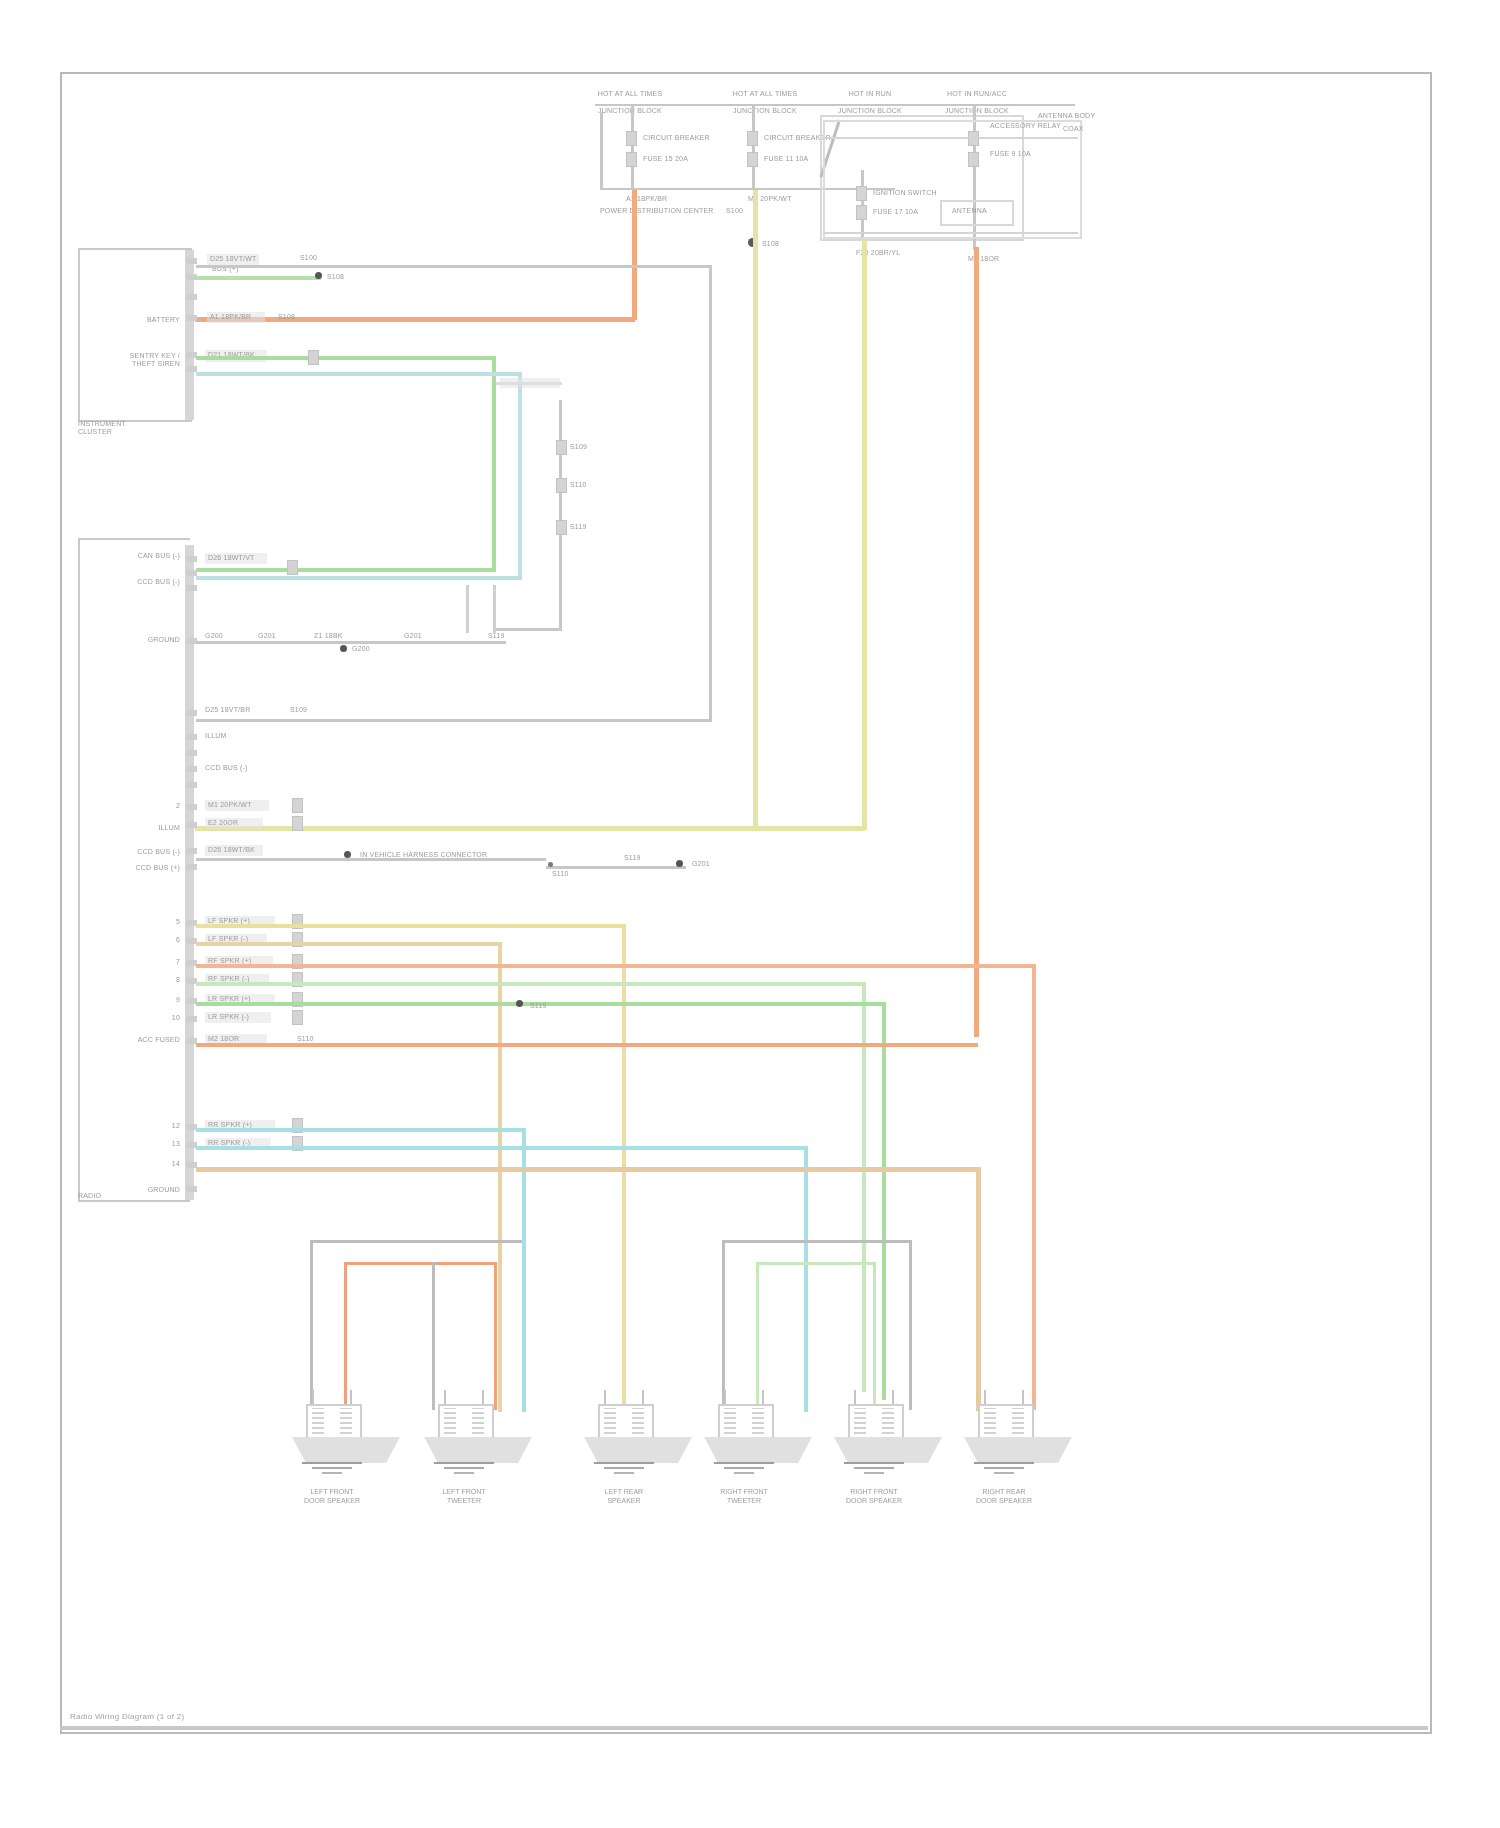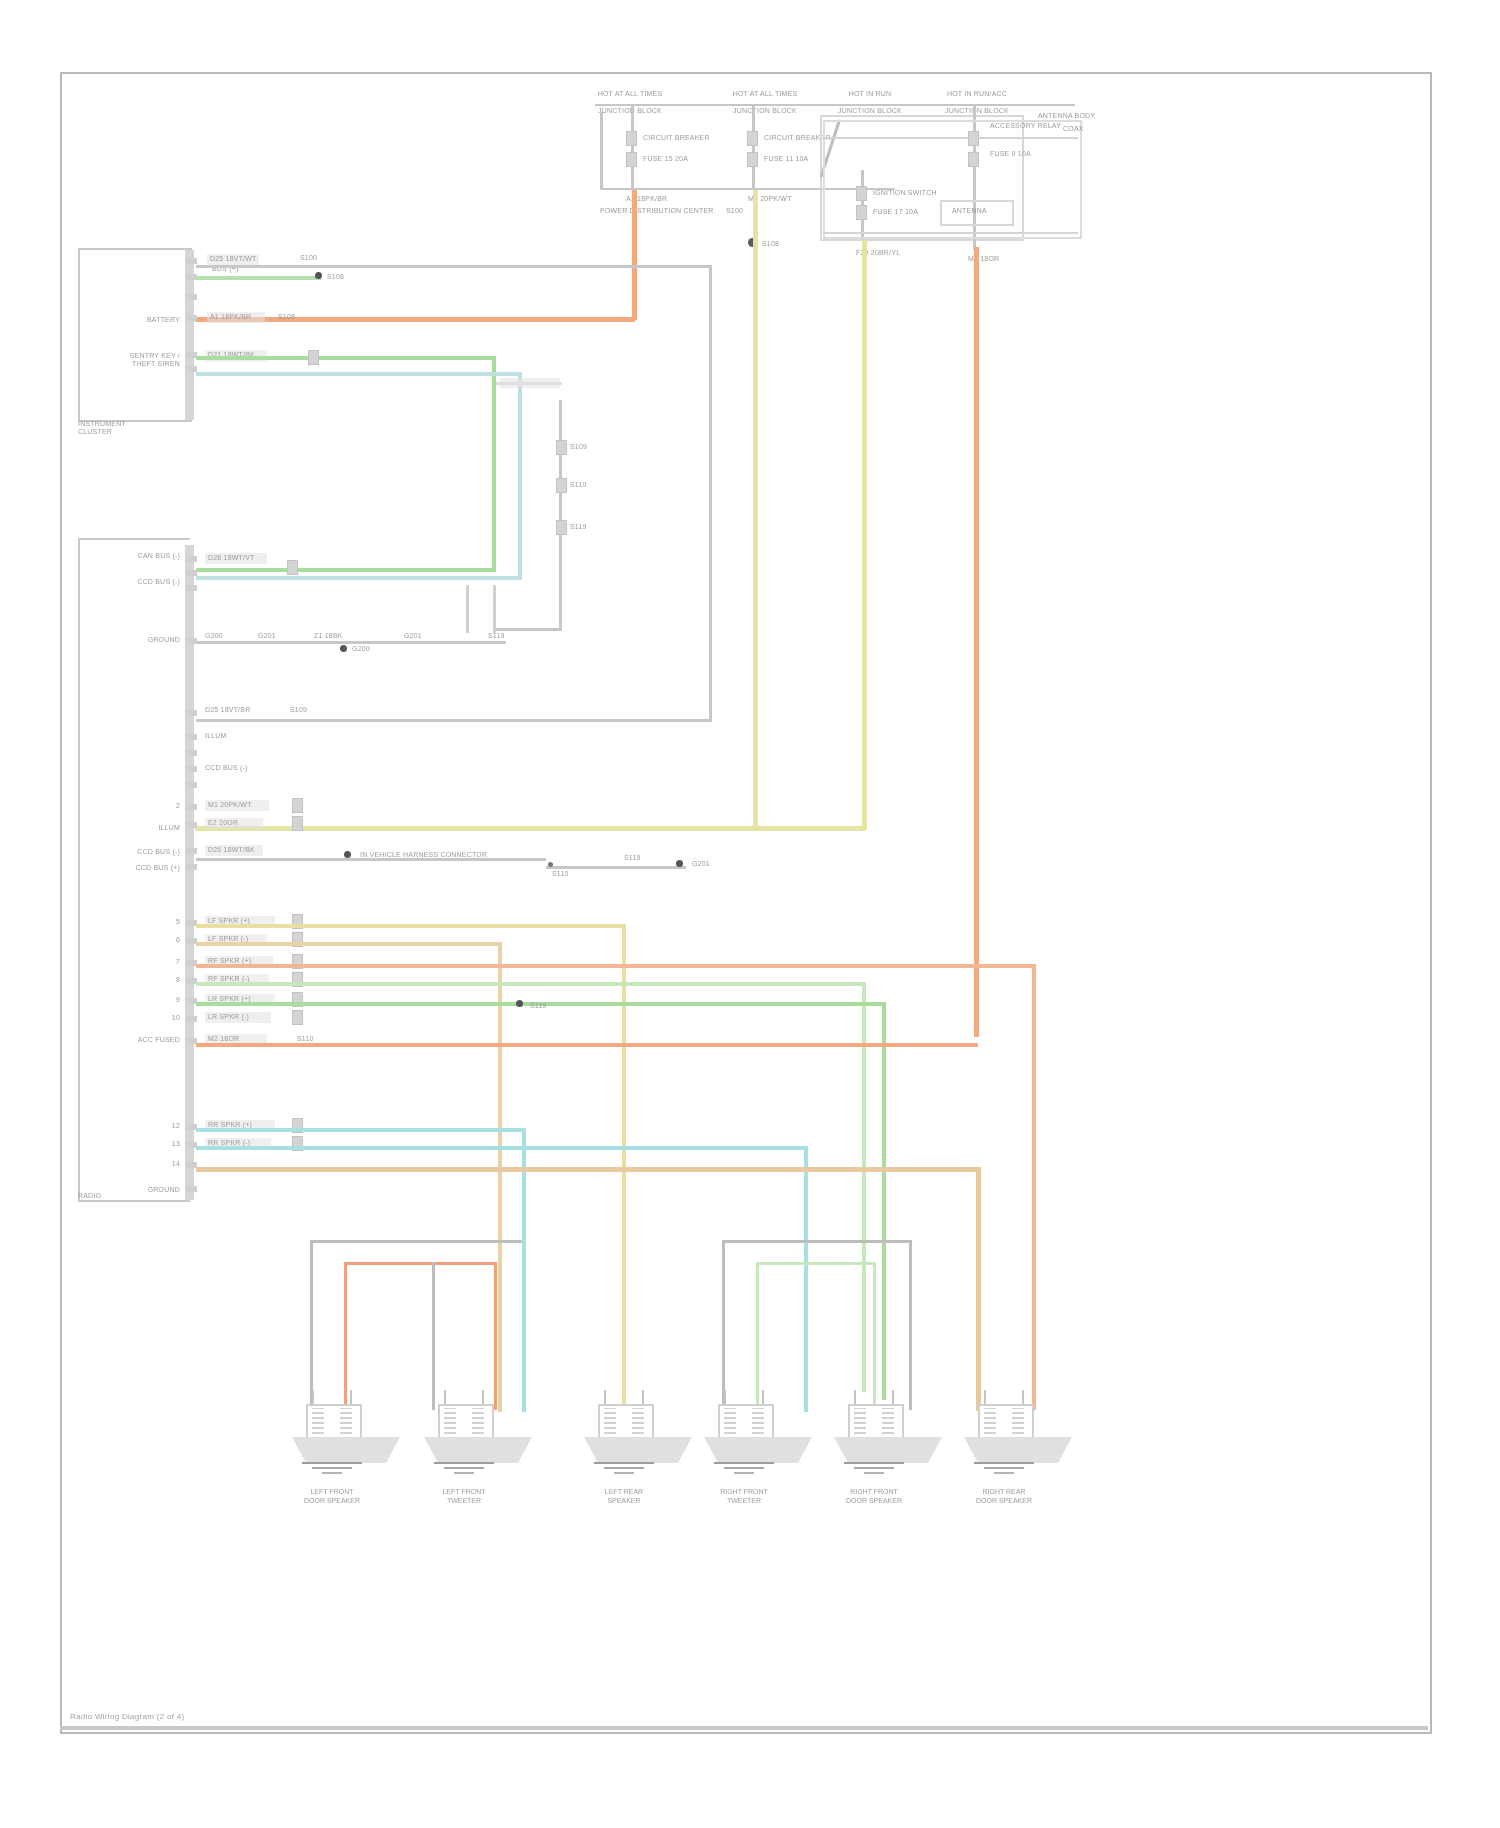--- a/index.html
+++ b/index.html
@@ -425,15 +425,15 @@
     <div class="coil" style="left:52px;"></div>
     <div class="cone" style="border-top-color:#e0e0e0;"></div>
     <div class="gnd1"></div>
     <div class="gnd2"></div>
     <div class="gnd3"></div>
   </div>
   <div class="spk-cap" style="left:924px;top:1487px;white-space:pre-line;">RIGHT REAR
 DOOR SPEAKER</div>
 
   <div class="bottombar"></div>
-  <div class="footer" style="left:70px;top:1712px;">Radio Wiring Diagram (2 of 4)</div>
+  <div class="footer" style="left:70px;top:1712px;">Radio Wiring Diagram (1 of 2)</div>
 
 </div>
 
 </body></html>

